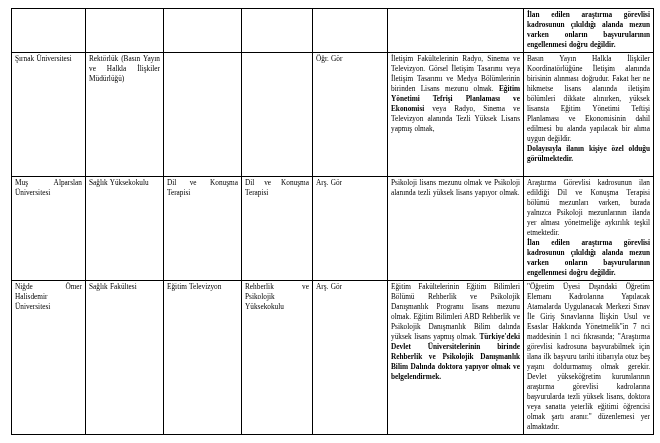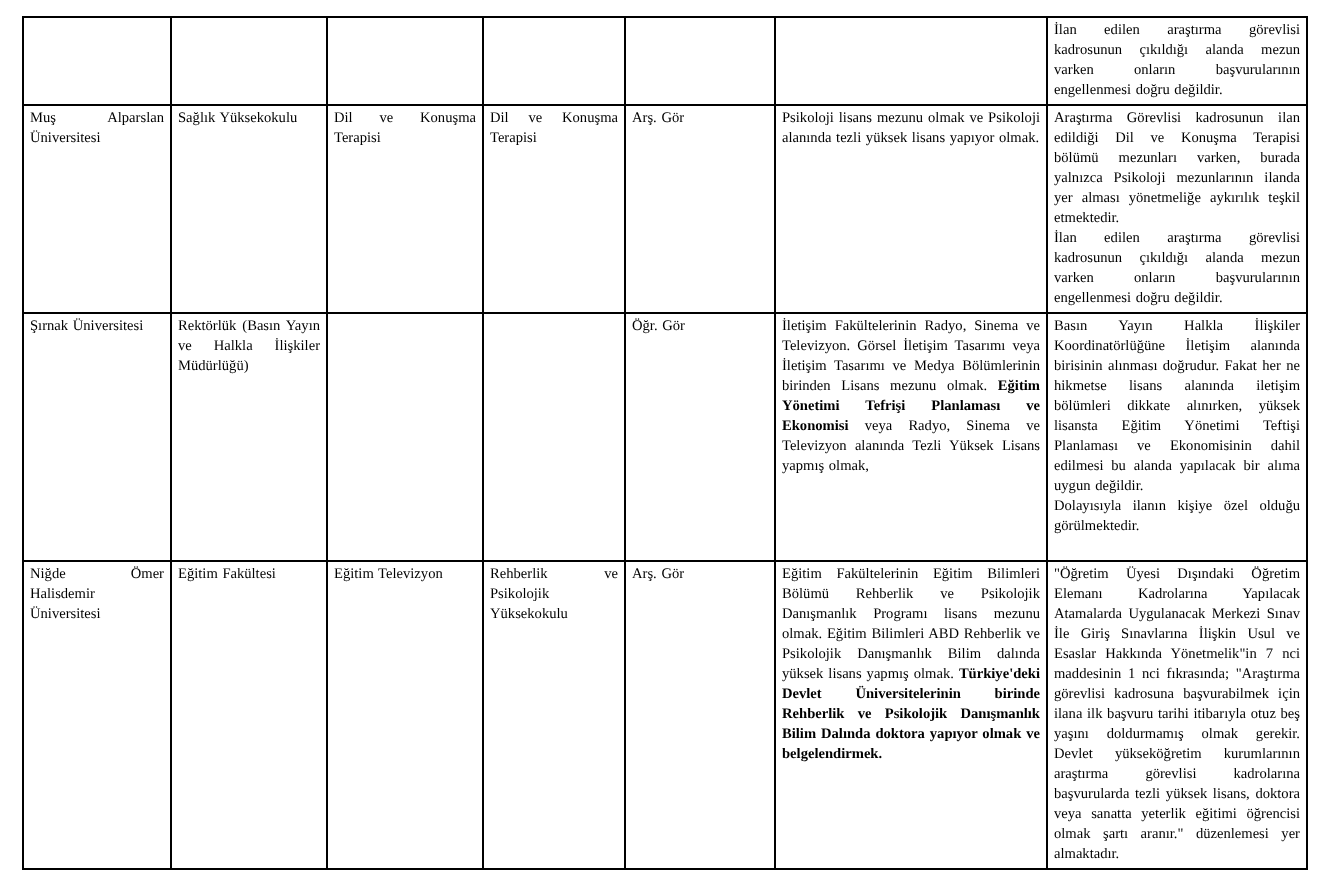--- a/index.html
+++ b/index.html
@@ -32,21 +32,21 @@
     line-height: 10px;
     text-align: justify;
     overflow: hidden;
     word-spacing: 0.5px;
   }
   .para {
     margin: 0;
     text-align: justify;
   }
   .bold {
-    font-weight: normal;
+    font-weight: bold;
   }
   b { font-weight: bold; }
 </style>
 </head>
 <body>
 
 <div class="page">
   <table class="doc">
     <colgroup>
       <col style="width:74px">
@@ -64,20 +64,41 @@
         <td></td>
         <td></td>
         <td></td>
         <td></td>
         <td></td>
         <td>
           <p class="para bold">İlan edilen araştırma görevlisi kadrosunun çıkıldığı alanda mezun varken onların başvurularının engellenmesi doğru değildir.</p>
         </td>
       </tr>
 
+      <tr style="height:124px">
+        <td>
+          <p class="para">Şırnak Üniversitesi</p>
+        </td>
+        <td>
+          <p class="para">Rektörlük (Basın Yayın ve Halkla İlişkiler Müdürlüğü)</p>
+        </td>
+        <td></td>
+        <td></td>
+        <td>
+          <p class="para">Öğr. Gör</p>
+        </td>
+        <td>
+          <p class="para"><span>İletişim Fakültelerinin Radyo, Sinema ve Televizyon. Görsel İletişim Tasarımı veya İletişim Tasarımı ve Medya Bölümlerinin birinden Lisans mezunu olmak.</span> <b>Eğitim Yönetimi Tefrişi Planlaması ve Ekonomisi</b> <span>veya Radyo, Sinema ve Televizyon alanında Tezli Yüksek Lisans yapmış olmak,</span></p>
+        </td>
+        <td>
+          <p class="para">Basın Yayın Halkla İlişkiler Koordinatörlüğüne İletişim alanında birisinin alınması doğrudur. Fakat her ne hikmetse lisans alanında iletişim bölümleri dikkate alınırken, yüksek lisansta Eğitim Yönetimi Teftişi Planlaması ve Ekonomisinin dahil edilmesi bu alanda yapılacak bir alıma uygun değildir.</p>
+          <p class="para bold">Dolayısıyla ilanın kişiye özel olduğu görülmektedir.</p>
+        </td>
+      </tr>
+
       <tr style="height:104px">
         <td>
           <p class="para">Muş Alparslan Üniversitesi</p>
         </td>
         <td>
           <p class="para">Sağlık Yüksekokulu</p>
         </td>
         <td>
           <p class="para">Dil ve Konuşma Terapisi</p>
         </td>
@@ -89,47 +110,26 @@
         </td>
         <td>
           <p class="para">Psikoloji lisans mezunu olmak ve Psikoloji alanında tezli yüksek lisans yapıyor olmak.</p>
         </td>
         <td>
           <p class="para">Araştırma Görevlisi kadrosunun ilan edildiği Dil ve Konuşma Terapisi bölümü mezunları varken, burada yalnızca Psikoloji mezunlarının ilanda yer alması yönetmeliğe aykırılık teşkil etmektedir.</p>
           <p class="para bold">İlan edilen araştırma görevlisi kadrosunun çıkıldığı alanda mezun varken onların başvurularının engellenmesi doğru değildir.</p>
         </td>
       </tr>
 
-      <tr style="height:124px">
-        <td>
-          <p class="para">Şırnak Üniversitesi</p>
-        </td>
-        <td>
-          <p class="para">Rektörlük (Basın Yayın ve Halkla İlişkiler Müdürlüğü)</p>
-        </td>
-        <td></td>
-        <td></td>
-        <td>
-          <p class="para">Öğr. Gör</p>
-        </td>
-        <td>
-          <p class="para"><span>İletişim Fakültelerinin Radyo, Sinema ve Televizyon. Görsel İletişim Tasarımı veya İletişim Tasarımı ve Medya Bölümlerinin birinden Lisans mezunu olmak.</span> <b>Eğitim Yönetimi Tefrişi Planlaması ve Ekonomisi</b> <span>veya Radyo, Sinema ve Televizyon alanında Tezli Yüksek Lisans yapmış olmak,</span></p>
-        </td>
-        <td>
-          <p class="para">Basın Yayın Halkla İlişkiler Koordinatörlüğüne İletişim alanında birisinin alınması doğrudur. Fakat her ne hikmetse lisans alanında iletişim bölümleri dikkate alınırken, yüksek lisansta Eğitim Yönetimi Teftişi Planlaması ve Ekonomisinin dahil edilmesi bu alanda yapılacak bir alıma uygun değildir.</p>
-          <p class="para bold">Dolayısıyla ilanın kişiye özel olduğu görülmektedir.</p>
-        </td>
-      </tr>
-
       <tr style="height:153px">
         <td>
           <p class="para">Niğde Ömer Halisdemir Üniversitesi</p>
         </td>
         <td>
-          <p class="para">Eğitim Fakültesi</p>
+          <p class="para">Sağlık Fakültesi</p>
         </td>
         <td>
           <p class="para">Eğitim Televizyon</p>
         </td>
         <td>
           <p class="para">Rehberlik ve Psikolojik Yüksekokulu</p>
         </td>
         <td>
           <p class="para">Arş. Gör</p>
         </td>

